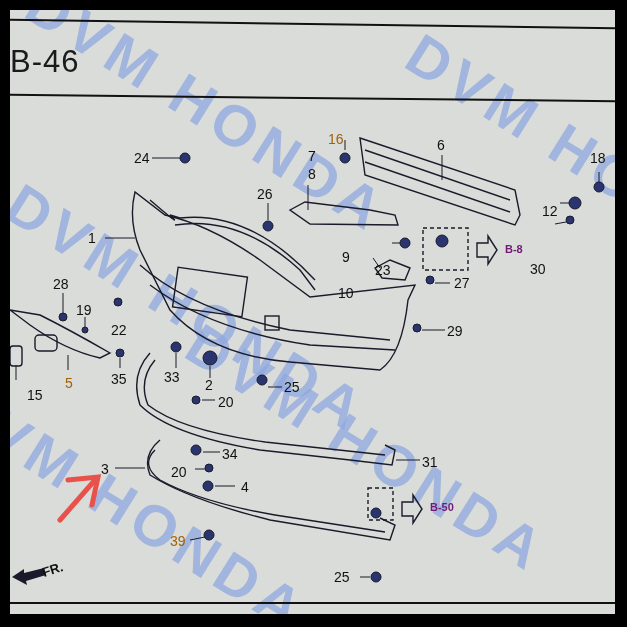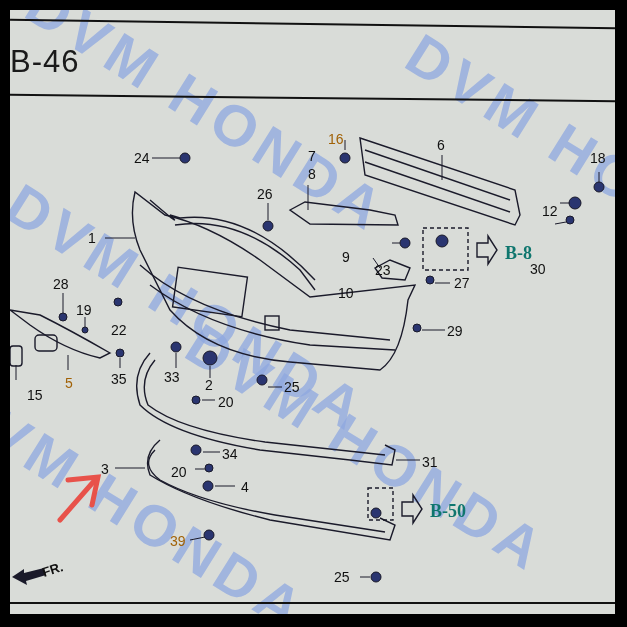--- a/index.html
+++ b/index.html
@@ -7,21 +7,21 @@
          font-family:"Liberation Sans", sans-serif; }
   .paper { position:absolute; left:10px; top:10px; width:605px; height:604px;
            background:#d9dcd8; overflow:hidden; }
   .wm { position:absolute; color:#8fa8e0; font-weight:bold; font-family:"Liberation Sans", sans-serif;
         opacity:0.75; white-space:nowrap; transform-origin:left top; letter-spacing:6px; }
   .hline { position:absolute; height:2px; background:#111; }
   .page-code { position:absolute; left:0; top:34px; font-size:31px; font-weight:normal; color:#1a1a1a;
                letter-spacing:1px; }
   .callout { position:absolute; font-size:14px; color:#111; line-height:1; }
   .callout.blue { color:#a16207; }
-  .ref { position:absolute; font-size:18px; font-weight:bold; color:#0f766e;font-family:Liberation Serif, serif; }
+  .ref { position:absolute; font-size:11px; font-weight:bold; color:#701a75; }
   .fr { position:absolute; font-size:13px; font-weight:bold; color:#111; }
   svg.art { position:absolute; left:0; top:0; }
 </style>
 </head>
 <body>
 
 <div class="paper">
 
   <div class="wm" style="left:40px;top:-40px;font-size:58px;transform:rotate(32deg);">DVM HONDA</div>
   <div class="wm" style="left:20px;top:160px;font-size:58px;transform:rotate(32deg);">DVM HONDA</div>

